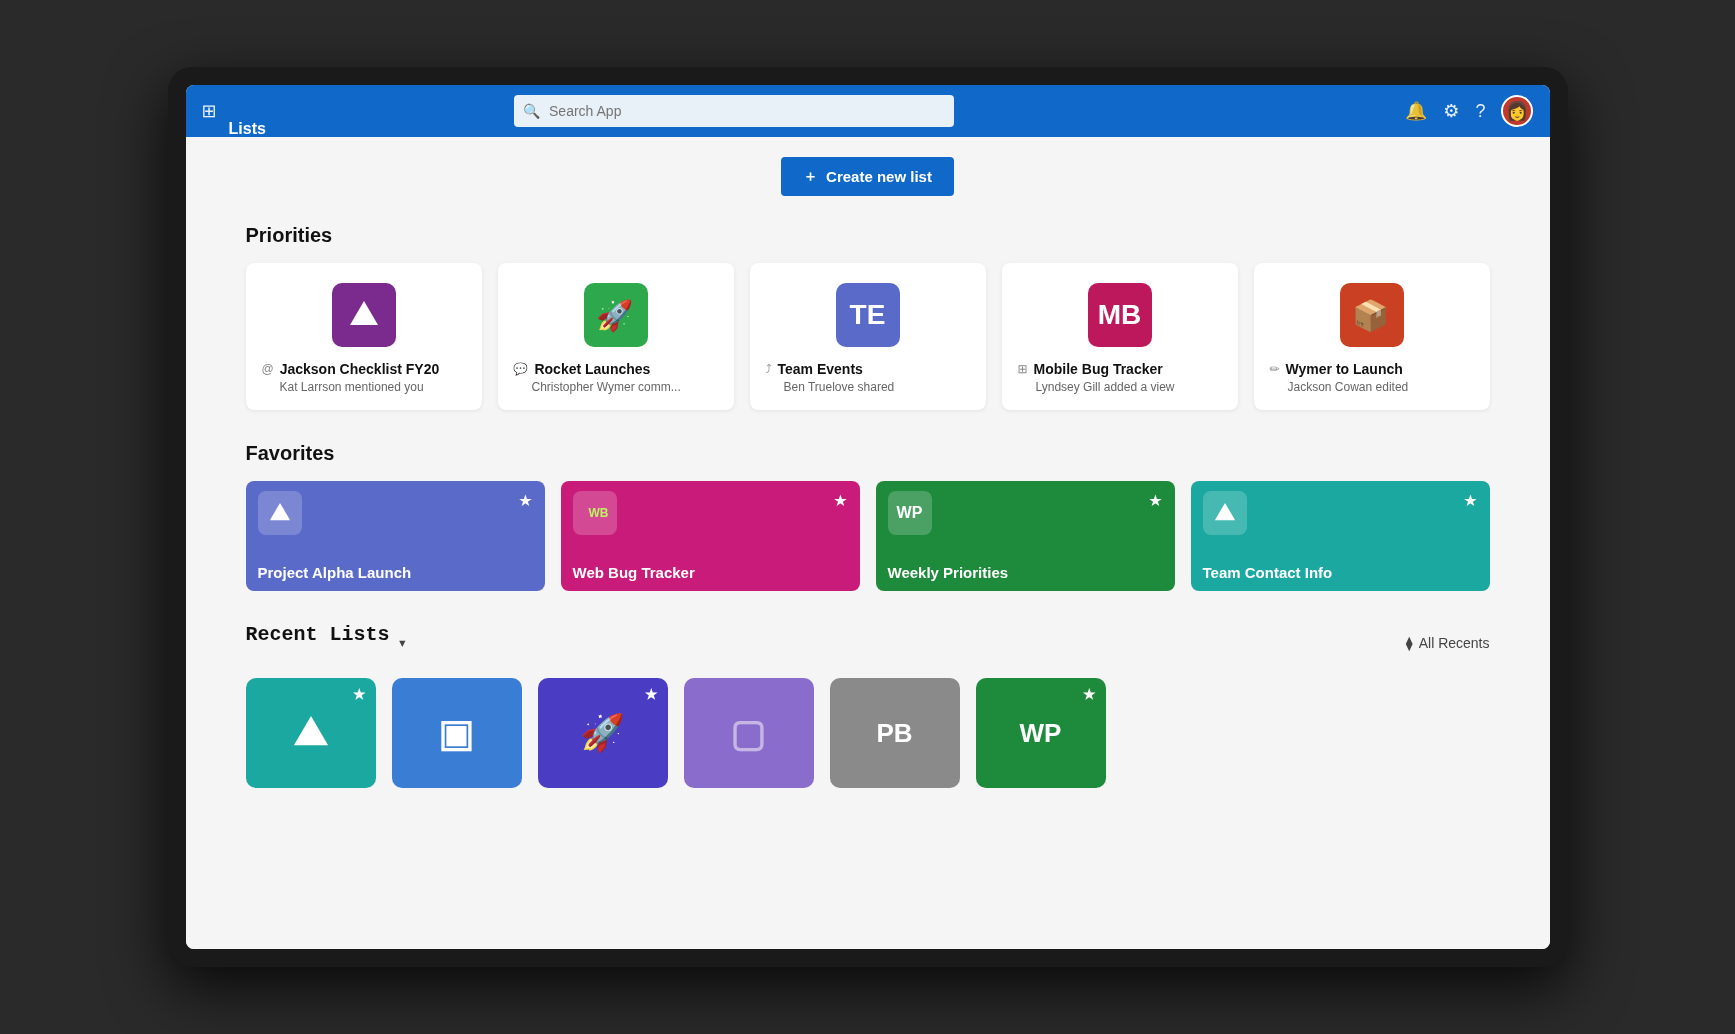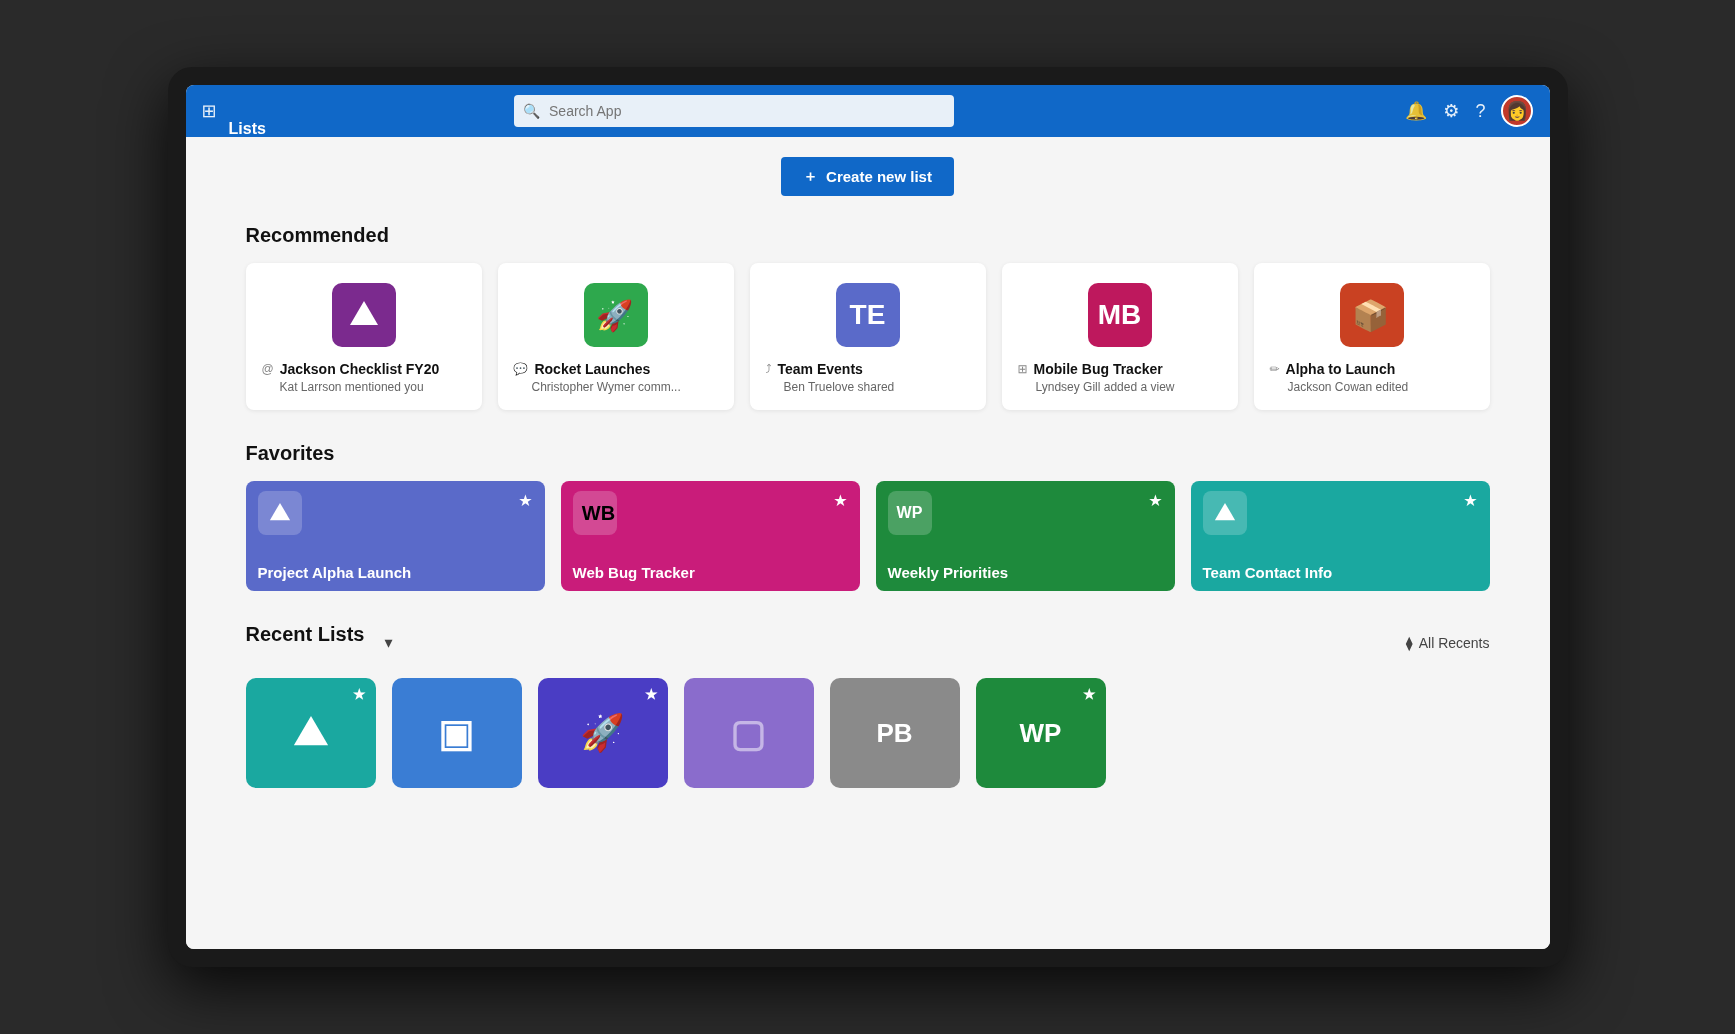--- a/index.html
+++ b/index.html
@@ -234,21 +234,22 @@
     
     .recent-header {
       display: flex;
       align-items: center;
       justify-content: space-between;
       margin-bottom: 16px;
     }
     .recent-title-row {
       display: flex;
       align-items: center;
-      gap: 20px;
+      gap: 8px;
+      font-family: Liberation Mono, monospace;
     }
     .all-recents-btn {
       display: flex;
       align-items: center;
       gap: 6px;
       background: transparent;
       border: none;
       font-size: 14px;
       color: #444;
       cursor: pointer;
@@ -306,21 +307,21 @@
     <div class="main-content">
 
       <div class="create-btn-row">
         <button class="create-btn">
           <span>＋</span>
           <span>Create new list</span>
         </button>
       </div>
 
       <div>
-        <div class="section-title">Recommended</div>
+        <div class="section-title">Priorities</div>
         <div class="recommended-row">
 
           <div class="rec-card">
             <div class="rec-icon-box" style="background:#7b2a8e;">
 
               <svg width="36" height="36" viewBox="0 0 36 36">
                 <polygon points="18,4 32,28 4,28" fill="white"></polygon>
               </svg>
             </div>
             <div class="rec-card-info">
@@ -371,21 +372,21 @@
             </div>
           </div>
 
           <div class="rec-card">
             <div class="rec-icon-box" style="background:#c94122;">
               <span style="font-size:30px;">📦</span>
             </div>
             <div class="rec-card-info">
               <div class="rec-card-name-row">
                 <span class="rec-card-activity-icon">✏</span>
-                <span class="rec-card-name">Alpha to Launch</span>
+                <span class="rec-card-name">Wymer to Launch</span>
               </div>
               <div class="rec-card-activity">Jackson Cowan edited</div>
             </div>
           </div>
 
         </div>
       </div>
 
       <div>
         <div class="section-title">Favorites</div>
@@ -399,21 +400,21 @@
                 </svg>
               </div>
               <span class="fav-star">★</span>
             </div>
             <div class="fav-card-label">Project Alpha Launch</div>
           </div>
 
           <div class="fav-card" style="background:#c91c7a;">
             <div class="fav-card-top">
               <div class="fav-card-icon">
-                <span style="font-size:20px;color:#000000;font-weight:bold;margin-left:8px;">WB</span>
+                <span style="font-size:12px;color:#bef264;font-weight:bold;margin-left:8px;">WB</span>
               </div>
               <span class="fav-star">★</span>
             </div>
             <div class="fav-card-label">Web Bug Tracker</div>
           </div>
 
           <div class="fav-card" style="background:#1e8a3c;">
             <div class="fav-card-top">
               <div class="fav-card-icon">
                 <span style="font-size:16px;color:white;font-weight:bold;">WP</span>

